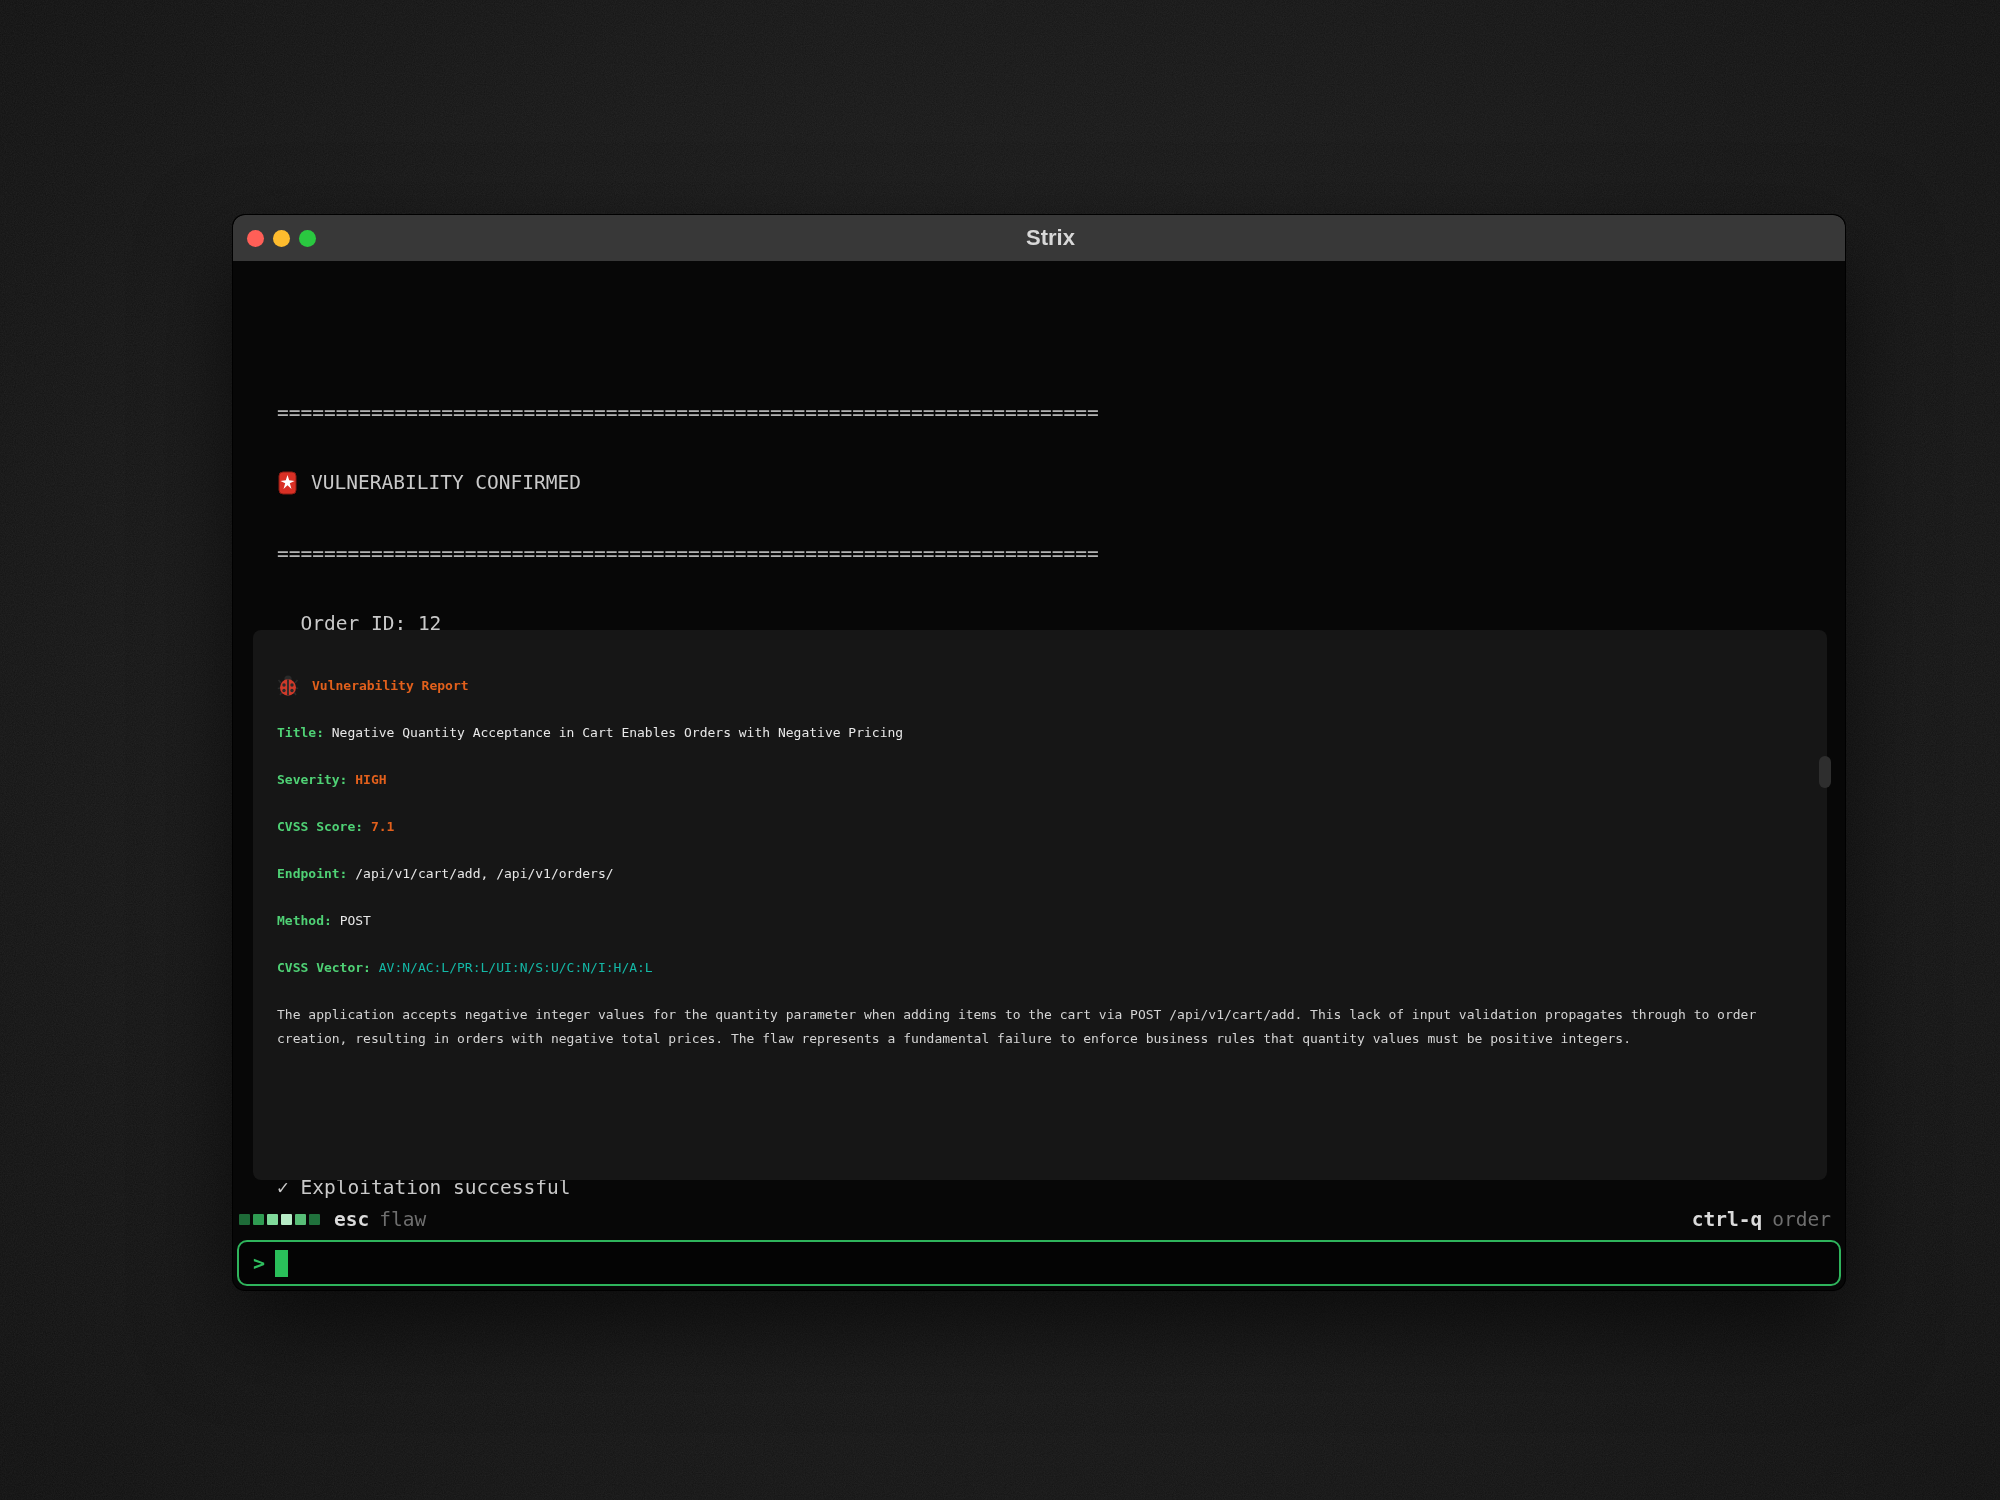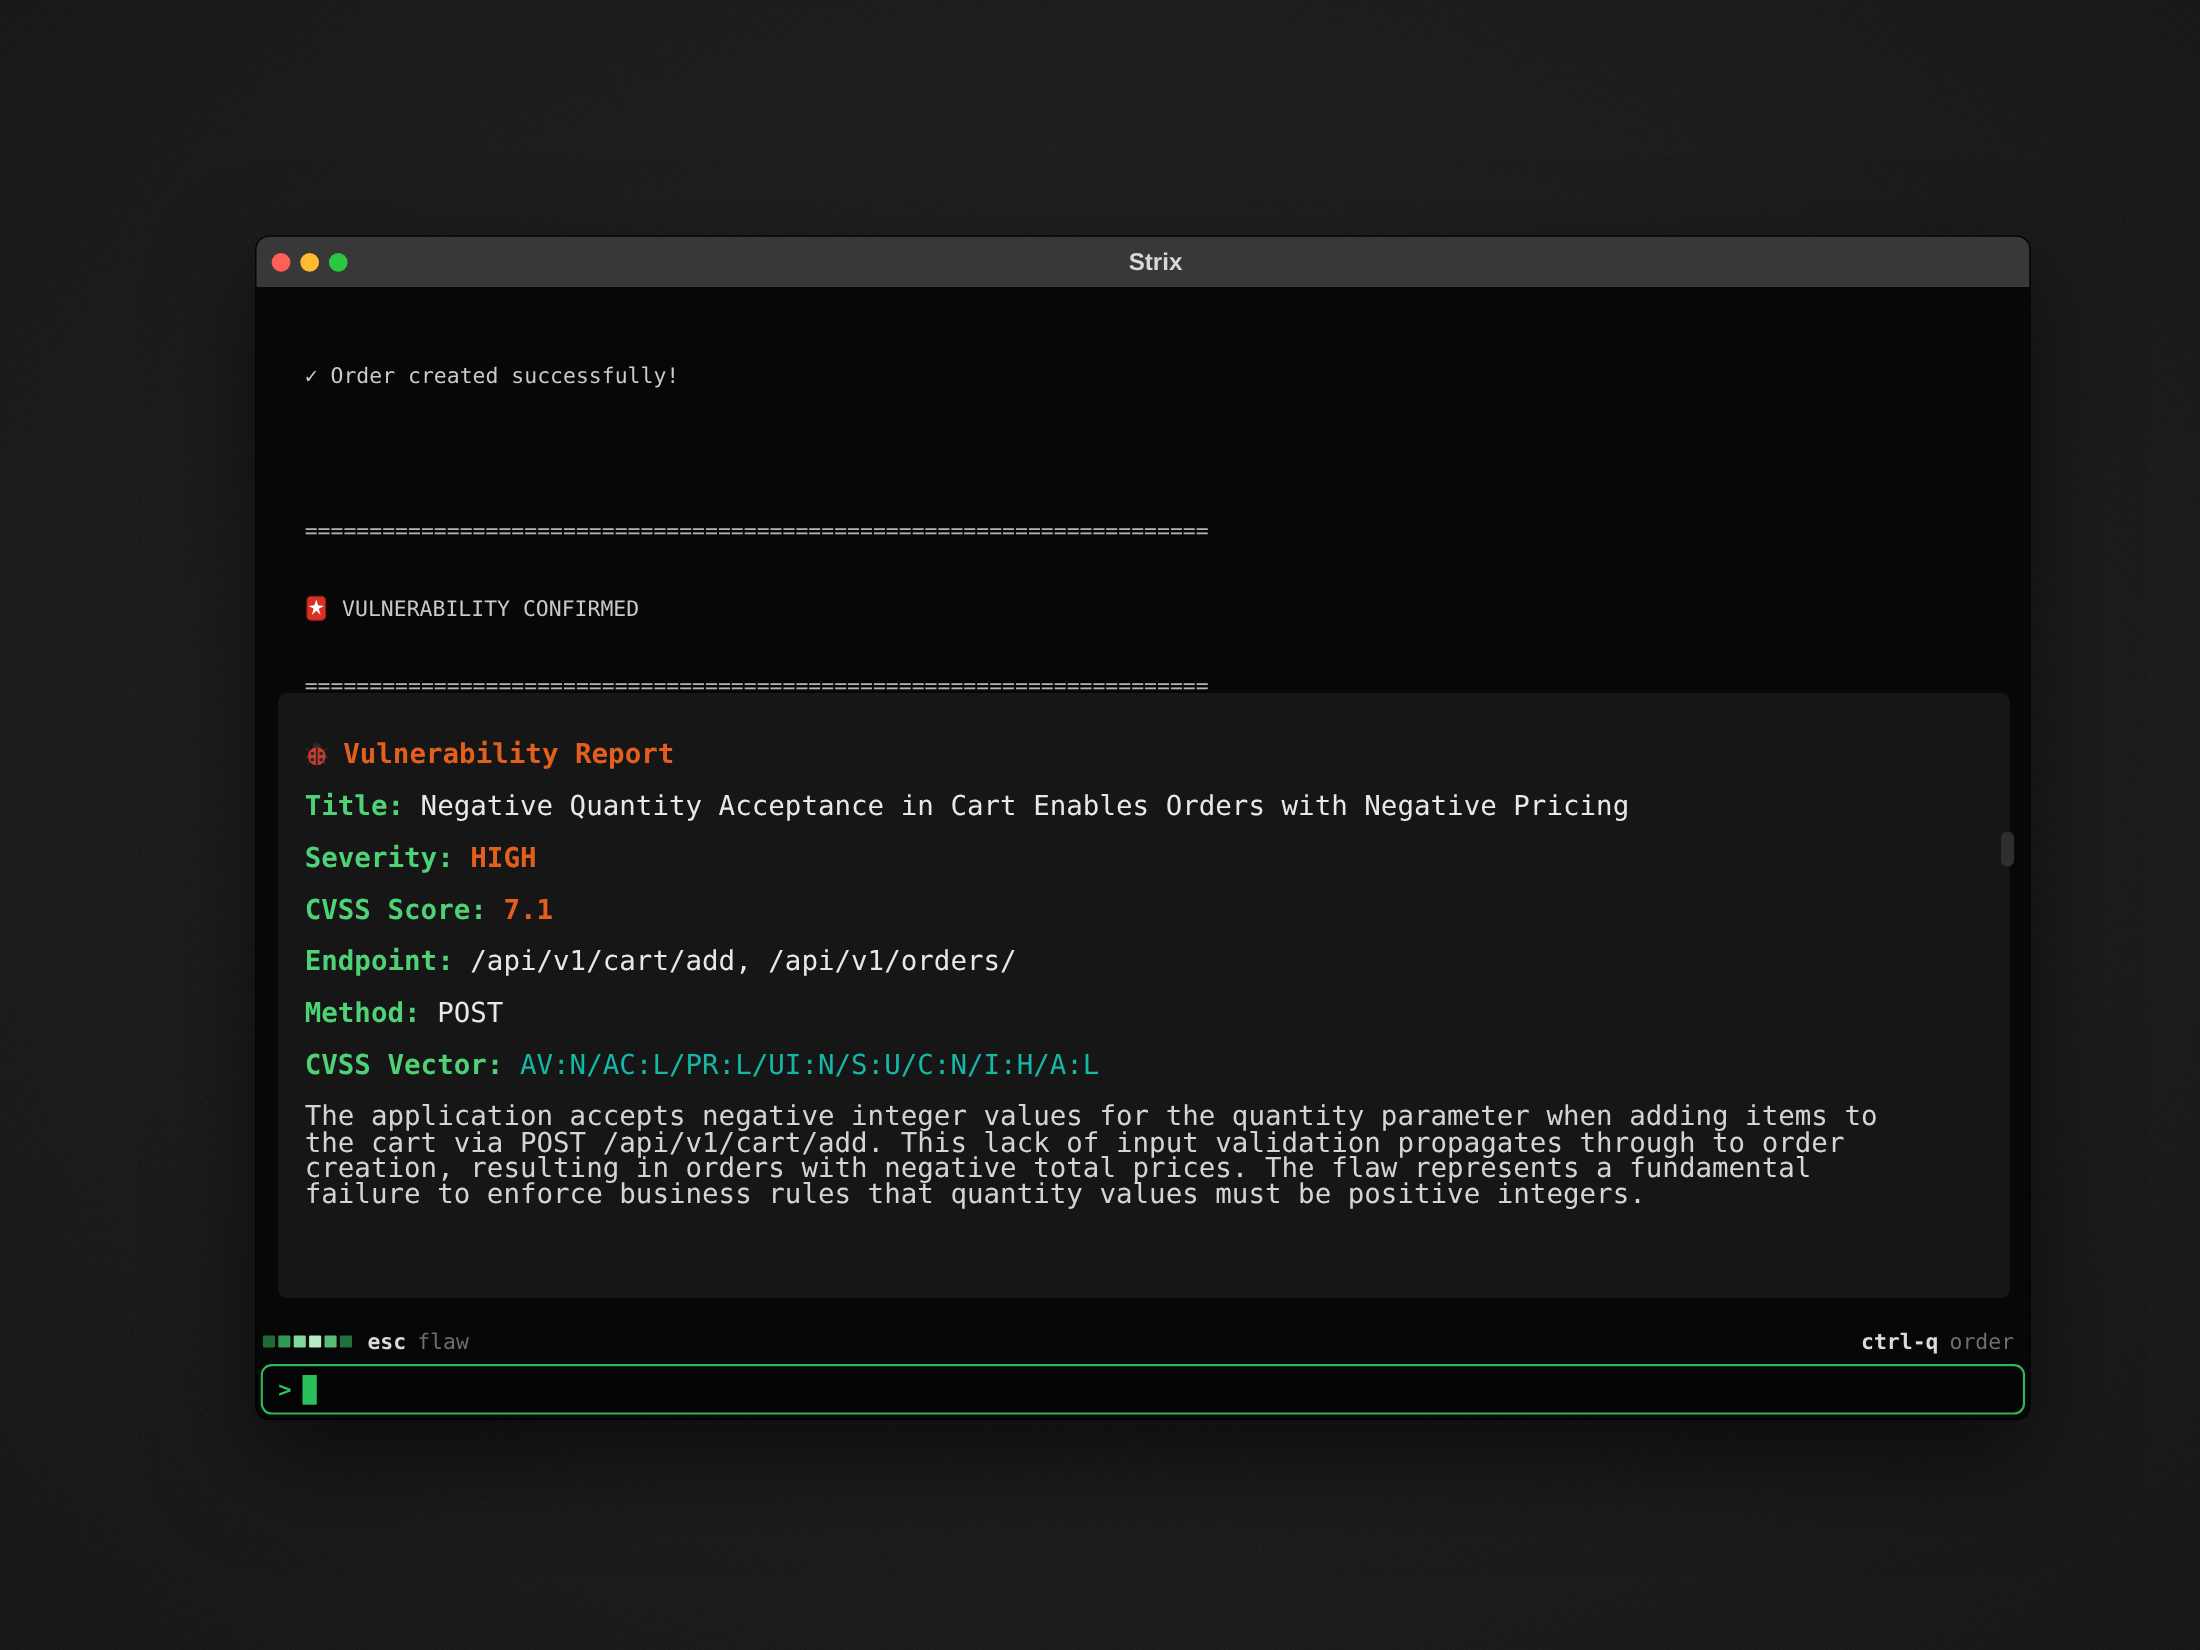--- a/index.html
+++ b/index.html
@@ -37,21 +37,21 @@
     position:absolute; left:44px; top:68px; right:30px;
     font-size:19.5px; line-height:23.5px; color:#c9c9c9; white-space:pre;
   }
   .tline { height:23.5px; display:flex; align-items:center; white-space:pre; }
   .sep { color:#b3b3b3; }
   .icon-gap { margin-right:13px; flex:0 0 auto; }
 
   .panel {
     position:absolute; left:20px; top:415px; width:1574px; height:550px;
     background:#161616; border-radius:8px; overflow:hidden;
-    padding:44px 24px; font-size:25px; line-height:23.5px; color:#d4d4d4;
+    padding:44px 24px; font-size:13px; line-height:23.5px; color:#d4d4d4;
   }
   .field { height:23.5px; margin-bottom:23.5px; white-space:pre; display:flex; align-items:center; }
   .label { color:#4fd175; font-weight:bold; }
   .value { color:#e8e8e8; }
   .value-dim { color:#14b8a6; }
   .orange { color:#e2601c; font-weight:bold; }
   .heading-line { height:23.5px; white-space:pre; }
   .para { max-width:1480px; margin-bottom:23.5px; color:#d4d4d4; }
 
   .scroll-thumb {
@@ -94,21 +94,20 @@
   <div class="titlebar">
     <div class="lights">
       <div class="light red"></div>
       <div class="light yellow"></div>
       <div class="light green"></div>
     </div>
     <div class="win-title">Strix</div>
   </div>
 
   <div class="term">
-    <div class="tline">✓ Order created successfully!</div>
     <div class="tline"></div>
     <div class="tline sep">======================================================================</div>
     <div class="tline">
       <svg class="icon-gap" width="21" height="24" viewBox="0 0 21 24">
         <rect x="2" y="1" width="17" height="22" rx="4" fill="#d93025"></rect>
         <rect x="2" y="1" width="17" height="22" rx="4" fill="none" stroke="#8c1c14" stroke-width="1"></rect>
         <polygon points="10.5,4 12.2,9.3 17.5,10 12.8,12.3 14.5,18 10.5,14.2 6.5,18 8.2,12.3 3.5,10 8.8,9.3" fill="#ffffff"></polygon>
       </svg><span>VULNERABILITY CONFIRMED</span>
     </div>
     <div class="tline sep">======================================================================</div>

